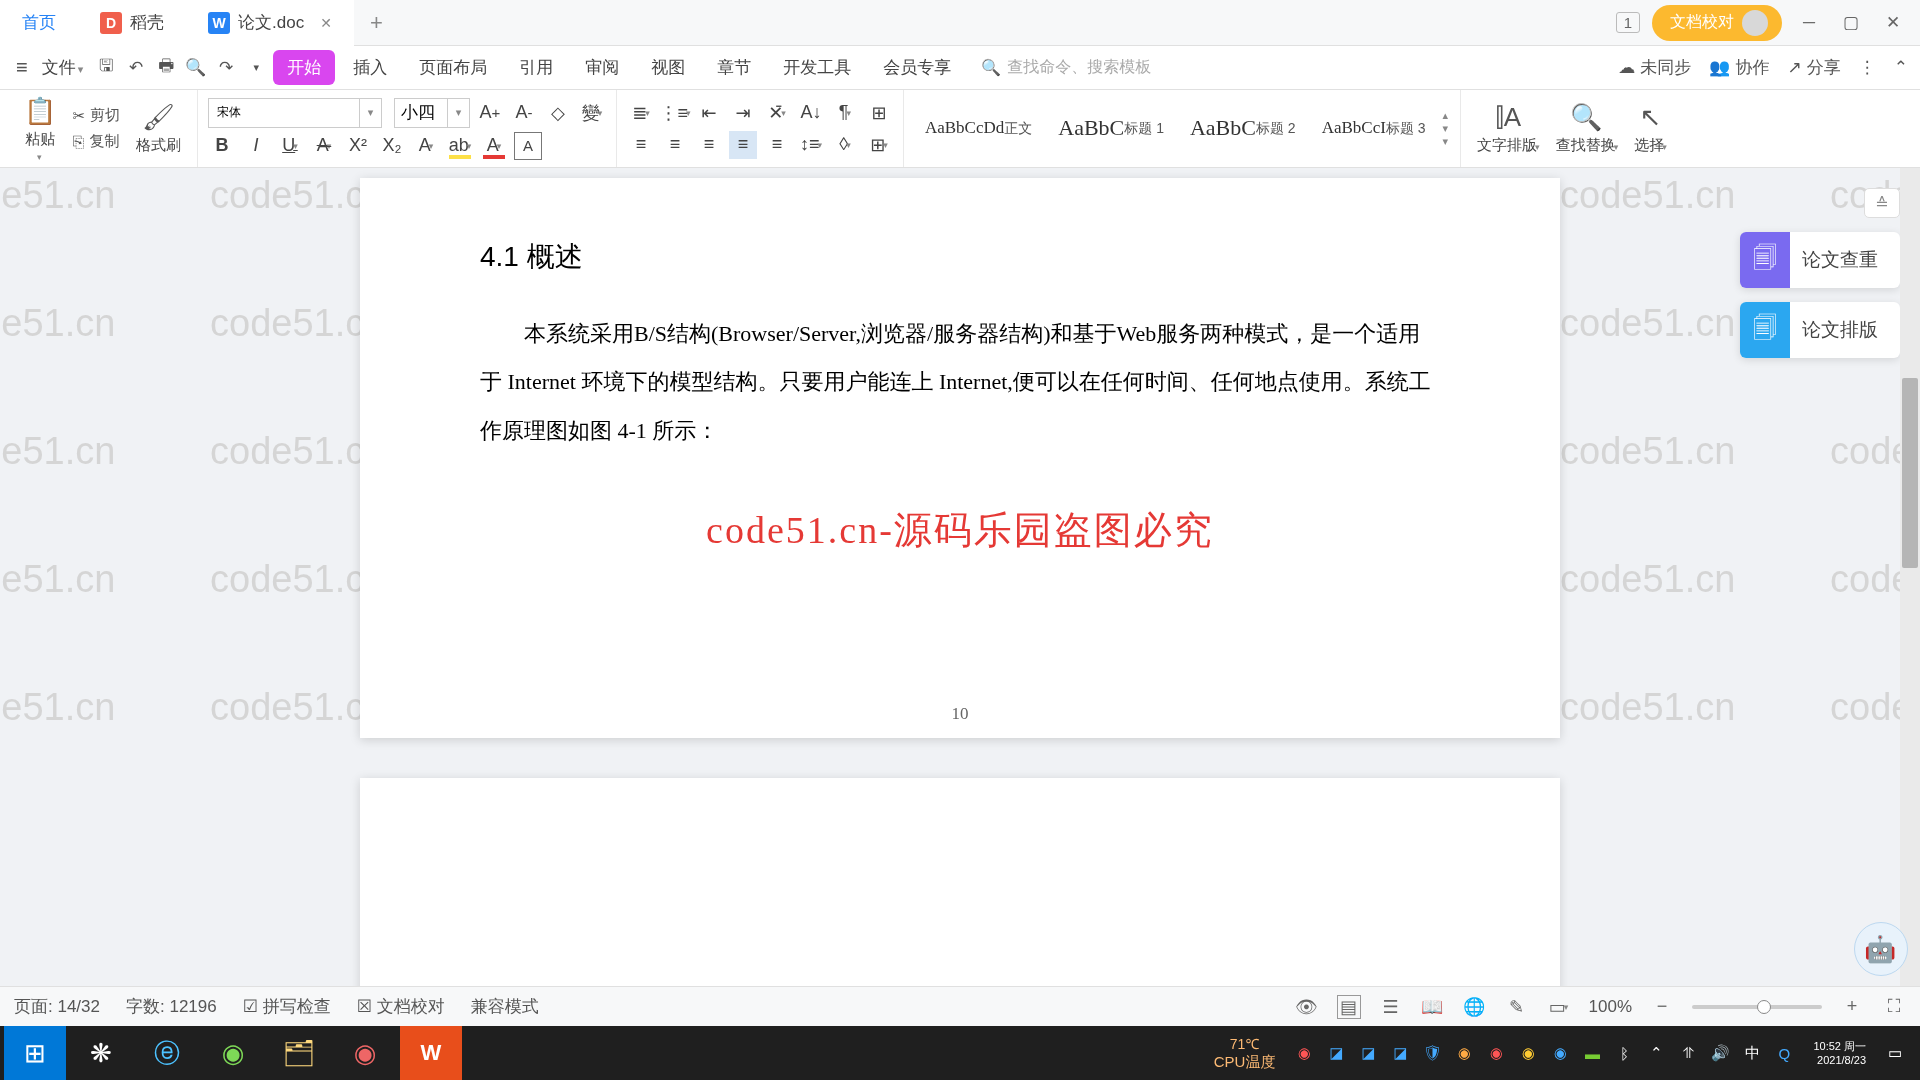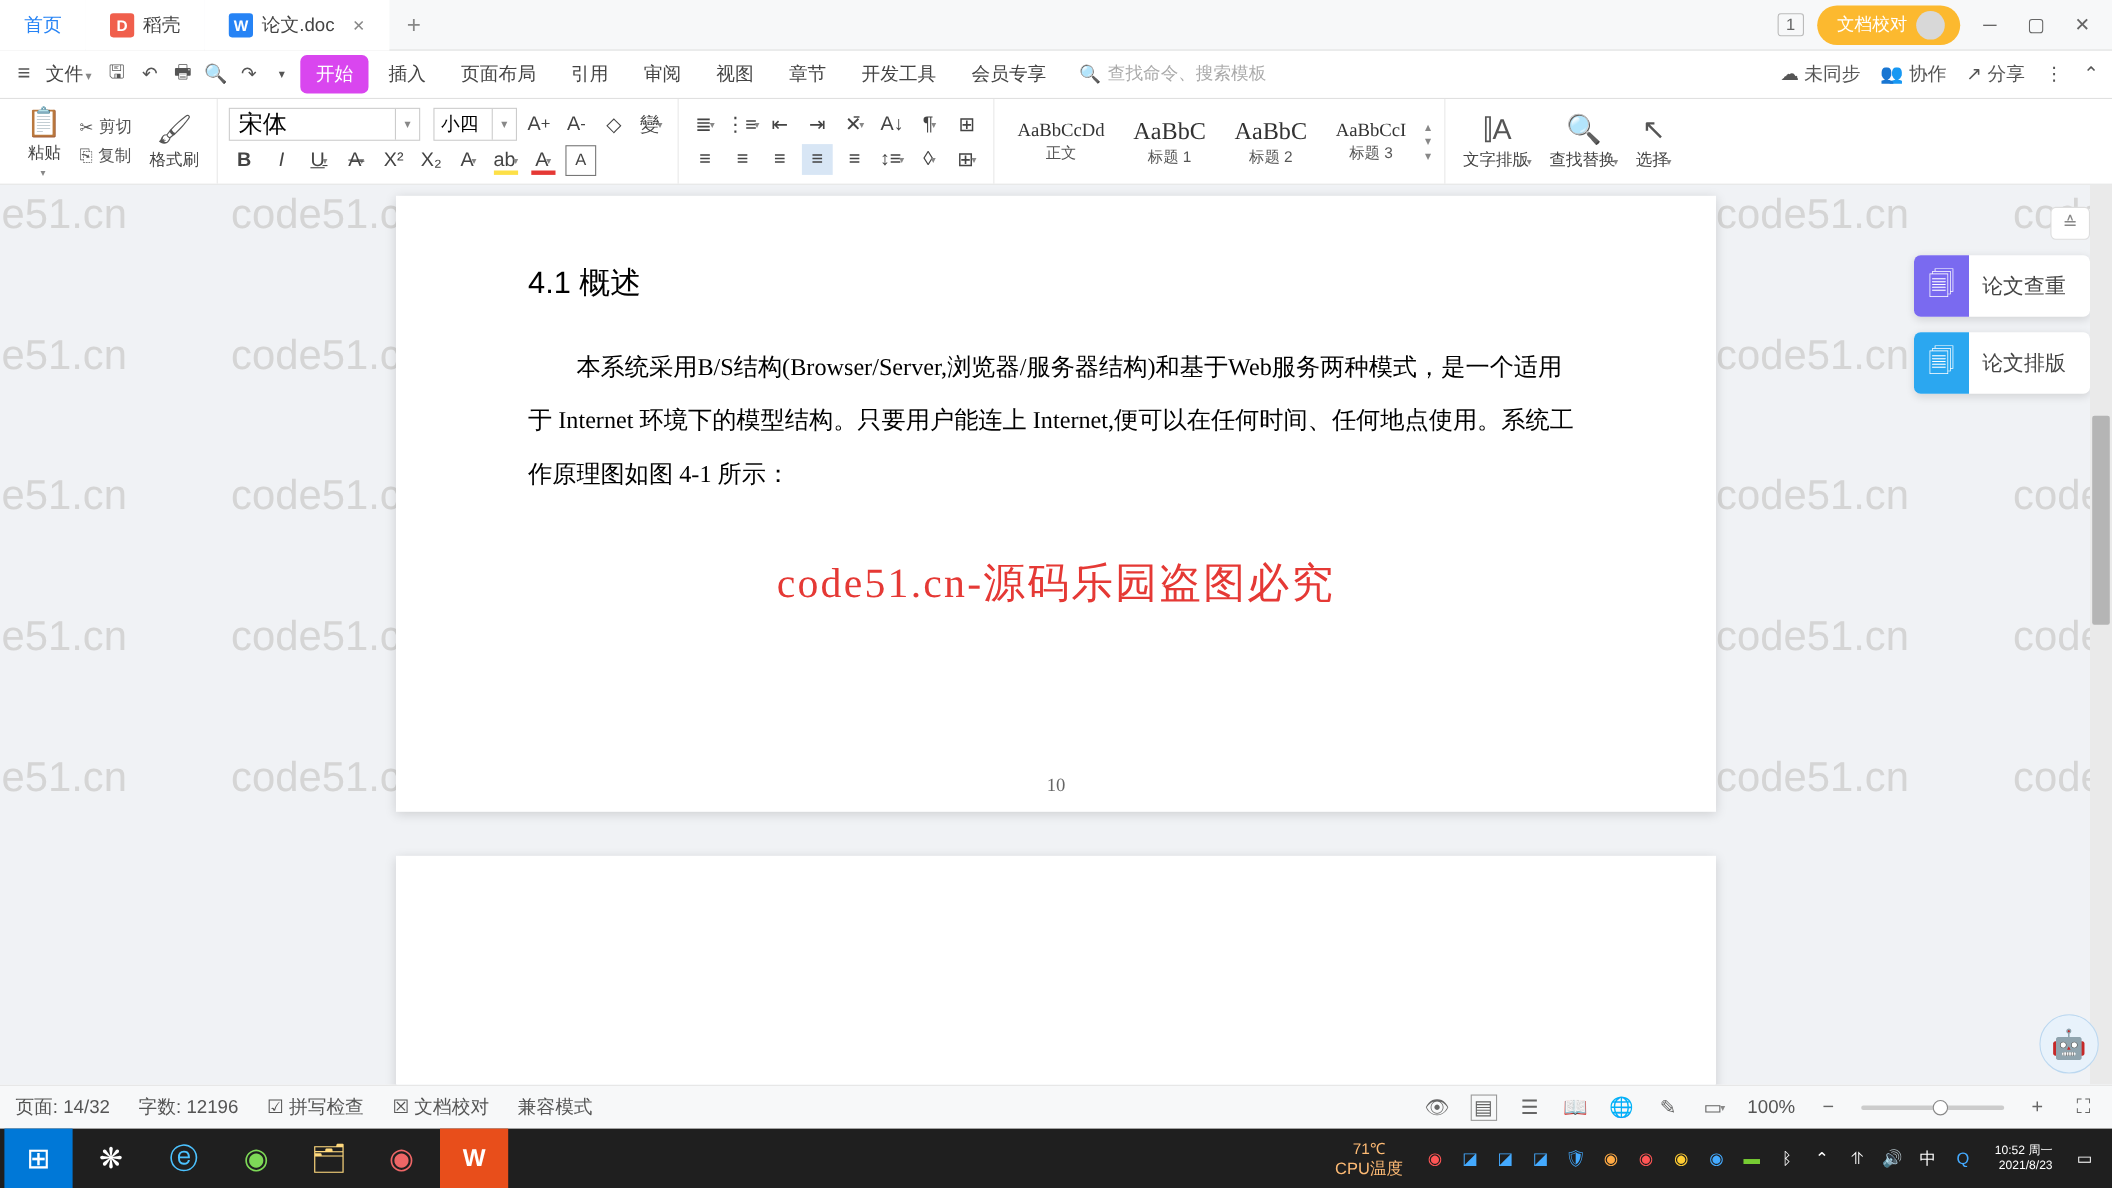--- a/index.html
+++ b/index.html
@@ -28,31 +28,31 @@
 .menu-right{margin-left:auto;display:flex;align-items:center;gap:18px;color:#555;font-size:17px}
 .menu-right-item{display:flex;align-items:center;gap:5px}
 .toolbar{height:78px;display:flex;align-items:stretch;border-bottom:1px solid #e0e0e0;padding:0 8px}
 .tool-group{display:flex;flex-direction:column;justify-content:center;padding:0 10px;border-right:1px solid #e9e9e9;gap:4px}
 .tool-group.no-border{border-right:none}
 .tool-row{display:flex;align-items:center;gap:6px}
 .tool-big{display:flex;flex-direction:column;align-items:center;gap:3px;padding:0 6px;font-size:15px;color:#444}
 .tool-big-icon{font-size:26px;color:#555}
 .tool-small{display:flex;align-items:center;gap:5px;font-size:15px;color:#555;padding:2px 4px}
 .font-box{display:flex;align-items:center;border:1px solid #ccc;height:30px}
-.font-name{width:150px;padding:0 8px;font-size:22px}
+.font-name{width:150px;padding:0 8px;font-size:12px}
 .font-drop{width:22px;text-align:center;color:#888;font-size:11px;border-left:1px solid #ccc;height:100%;display:flex;align-items:center;justify-content:center}
 .size-box{display:flex;align-items:center;border:1px solid #ccc;height:30px;margin-left:6px}
 .size-name{width:52px;padding:0 6px;font-size:17px}
 .fmt-btn{width:28px;height:28px;display:flex;align-items:center;justify-content:center;font-size:18px;color:#444}
 .fmt-bold{font-weight:bold}
 .fmt-italic{font-style:italic}
 .fmt-u{text-decoration:underline}
 .fmt-s{text-decoration:line-through}
 .fmt-drop{font-size:9px;color:#888;margin-left:-2px}
-.style-box{display:flex;flex-direction:column;align-items:center;justify-content:center;padding:3px 10px;border:1px solid transparent;font-size:14px;color:#555;min-width:76px}
+.style-box{display:flex;flex-direction:row;align-items:center;justify-content:center;padding:3px 10px;border:1px solid transparent;font-size:14px;color:#555;min-width:76px}
 .style-prev{font-size:17px;color:#333;margin-bottom:2px;font-family:"Times New Roman",serif}
 .style-scroll{display:flex;flex-direction:column;justify-content:space-between;padding:4px 2px;color:#888;font-size:11px}
 .workspace{position:relative;height:calc(1080px - 46px - 44px - 78px - 40px - 54px);background:#f0f2f5;overflow:hidden}
 .watermark{position:absolute;inset:0;pointer-events:none}
 .wm-text{position:absolute;color:#d5d5d5;font-size:38px;font-weight:300}
 .page{position:absolute;left:50%;transform:translateX(-50%);top:10px;width:1200px;height:560px;background:#fff;box-shadow:0 2px 10px rgba(0,0,0,0.15);padding:60px 120px}
 .page2{position:absolute;left:50%;transform:translateX(-50%);top:610px;width:1200px;height:500px;background:#fff;box-shadow:0 2px 10px rgba(0,0,0,0.15)}
 .doc-h{font-size:28px;color:#000;font-weight:500;margin-bottom:34px}
 .doc-p{font-size:22px;line-height:2.2;color:#000;font-family:"SimSun",serif;text-indent:2em}
 .doc-red{text-align:center;color:#e53935;font-size:38px;margin-top:50px;letter-spacing:2px;font-family:"SimSun",serif}

